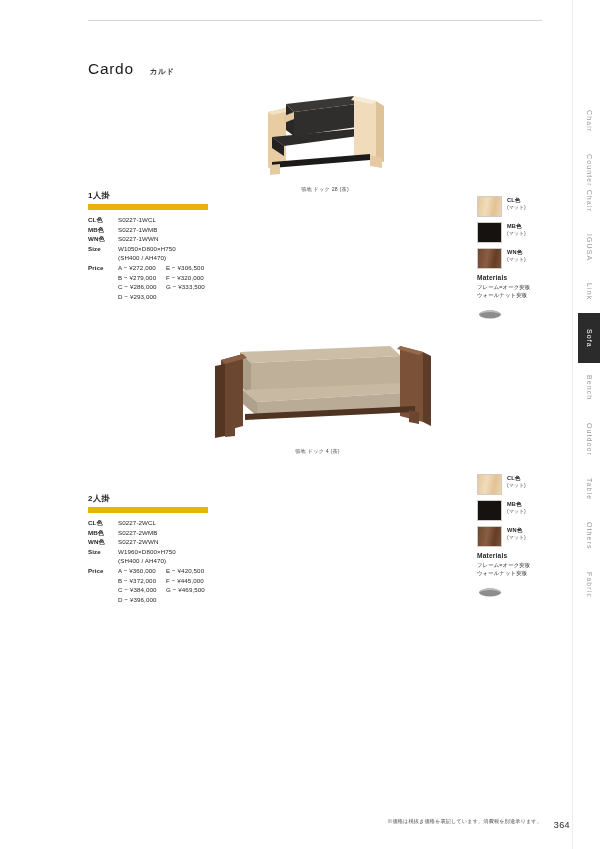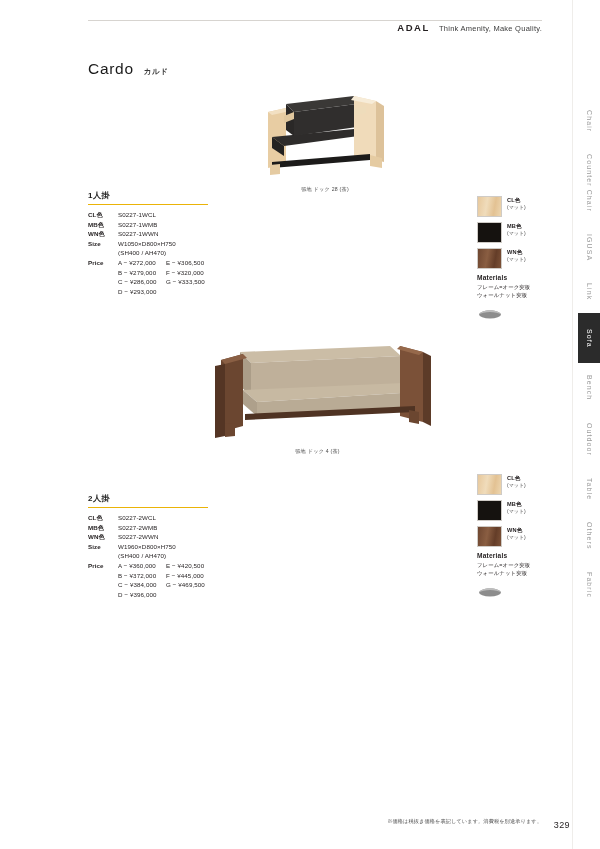--- a/index.html
+++ b/index.html
@@ -56,21 +56,21 @@
     border-top: 0.6px solid #d7d4d0;
   }
 
   
   .title-wrap {
     position: absolute;
     top: 60px;
     left: 88px;
     display: flex;
     align-items: baseline;
-    gap: 10px;
+    gap: 16px;
   }
   .title {
     font-size: 15.5px;
     letter-spacing: 0.7px;
     color: #1a1a1a;
     font-weight: normal;
   }
   .title-jp {
     font-size: 7.5px;
     letter-spacing: 0.6px;
@@ -116,21 +116,21 @@
   .section {
     position: absolute;
     left: 88px;
     width: 120px;
   }
   .sec-title {
     font-size: 8px;
     font-weight: bold;
     letter-spacing: 0.5px;
     padding-bottom: 3px;
-    border-bottom: 1px solid #eab308;
+    border-bottom: 6px solid #eab308;
     color: #1a1a1a;
   }
   .spec-table {
     margin-top: 5px;
     font-size: 6.2px;
     line-height: 1.55;
     color: #231f20;
   }
   .spec-row {
     display: flex;
@@ -268,26 +268,20 @@
     bottom: 0;
     width: 0.6px;
     background: #efedea;
   }
 </style>
 </head>
 <body>
 
 <div class="page">
 
-  <div class="header">
-    <div class="header-inner">
-      <div class="brand">ADAL</div>
-      <div class="tagline">Think Amenity, Make Quality.</div>
-    </div>
-  </div>
   <div class="header-rule"></div>
 
   <div class="title-wrap">
     <div class="title">Cardo</div>
     <div class="title-jp">カルド</div>
   </div>
 
   <div class="edge-line"></div>
 
   <div class="side-tabs">
@@ -530,15 +524,15 @@
     <div class="mat-line">ウォールナット突板</div>
     <div class="fabric-icon">
       <svg width="26" height="13" viewBox="0 0 26 13">
         <ellipse cx="13" cy="7.5" rx="11" ry="4" fill="#8d8d8d"></ellipse>
         <path d="M2 7.5 C6 1.5 20 1.5 24 7.5 C20 4 6 4 2 7.5 Z" fill="#bdbdbd"></path>
       </svg>
     </div>
   </div>
 
   <div class="footer-note">※価格は税抜き価格を表記しています。消費税を別途承ります。</div>
-  <div class="page-num">329</div>
+  <div class="page-num">364</div>
 
 </div>
 
 </body></html>

